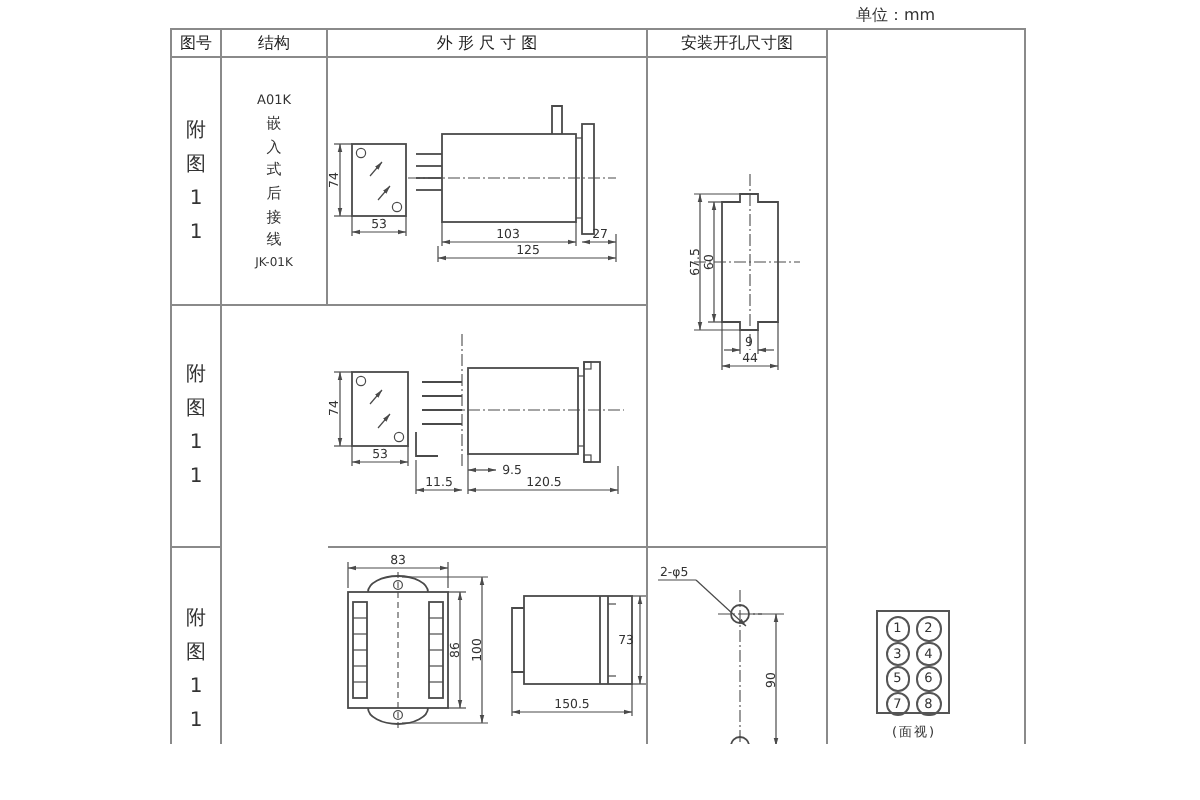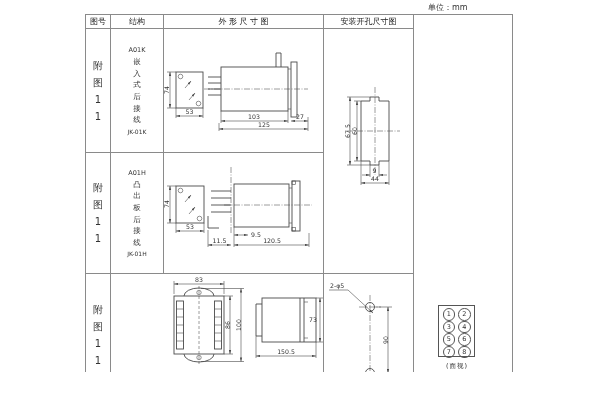--- a/index.html
+++ b/index.html
@@ -104,25 +104,20 @@
         <text class="dimtxt" x="136" y="90" text-anchor="middle">27</text>
         <line class="thin" x1="55" y1="94" x2="55" y2="102"></line>
         <line class="thin" x1="55" y1="100" x2="144" y2="100" marker-start="url(#arrA)" marker-end="url(#arrA)"></line>
         <text class="dimtxt" x="100" y="98" text-anchor="middle">125</text>
       </svg>
     </div>
 
     <div class="cell vstack" style="left:0;top:138px;width:25px;height:121px;">
       <div class="figchars">附图11</div>
     </div>
-    <div class="cell vstack" style="left:25px;top:138px;width:53px;height:121px;">
-      <div class="model">A01H</div>
-      <div class="structchars">凸出板后接线</div>
-      <div class="code">JK-01H</div>
-    </div>
 
     <div class="cell" style="left:78px;top:138px;width:160px;height:121px;">
       <svg width="160" height="121" viewBox="0 0 160 121">
         <defs>
             <marker id="arrB" markerWidth="7" markerHeight="5" refX="6.8" refY="2.5" orient="auto-start-reverse">
           <path d="M7,2.5 L0,0.6 L0,4.4 z" fill="#4a4a4a"></path>
             </marker>
           </defs>
 
         <rect class="ln" x="12" y="33" width="28" height="37"></rect>

